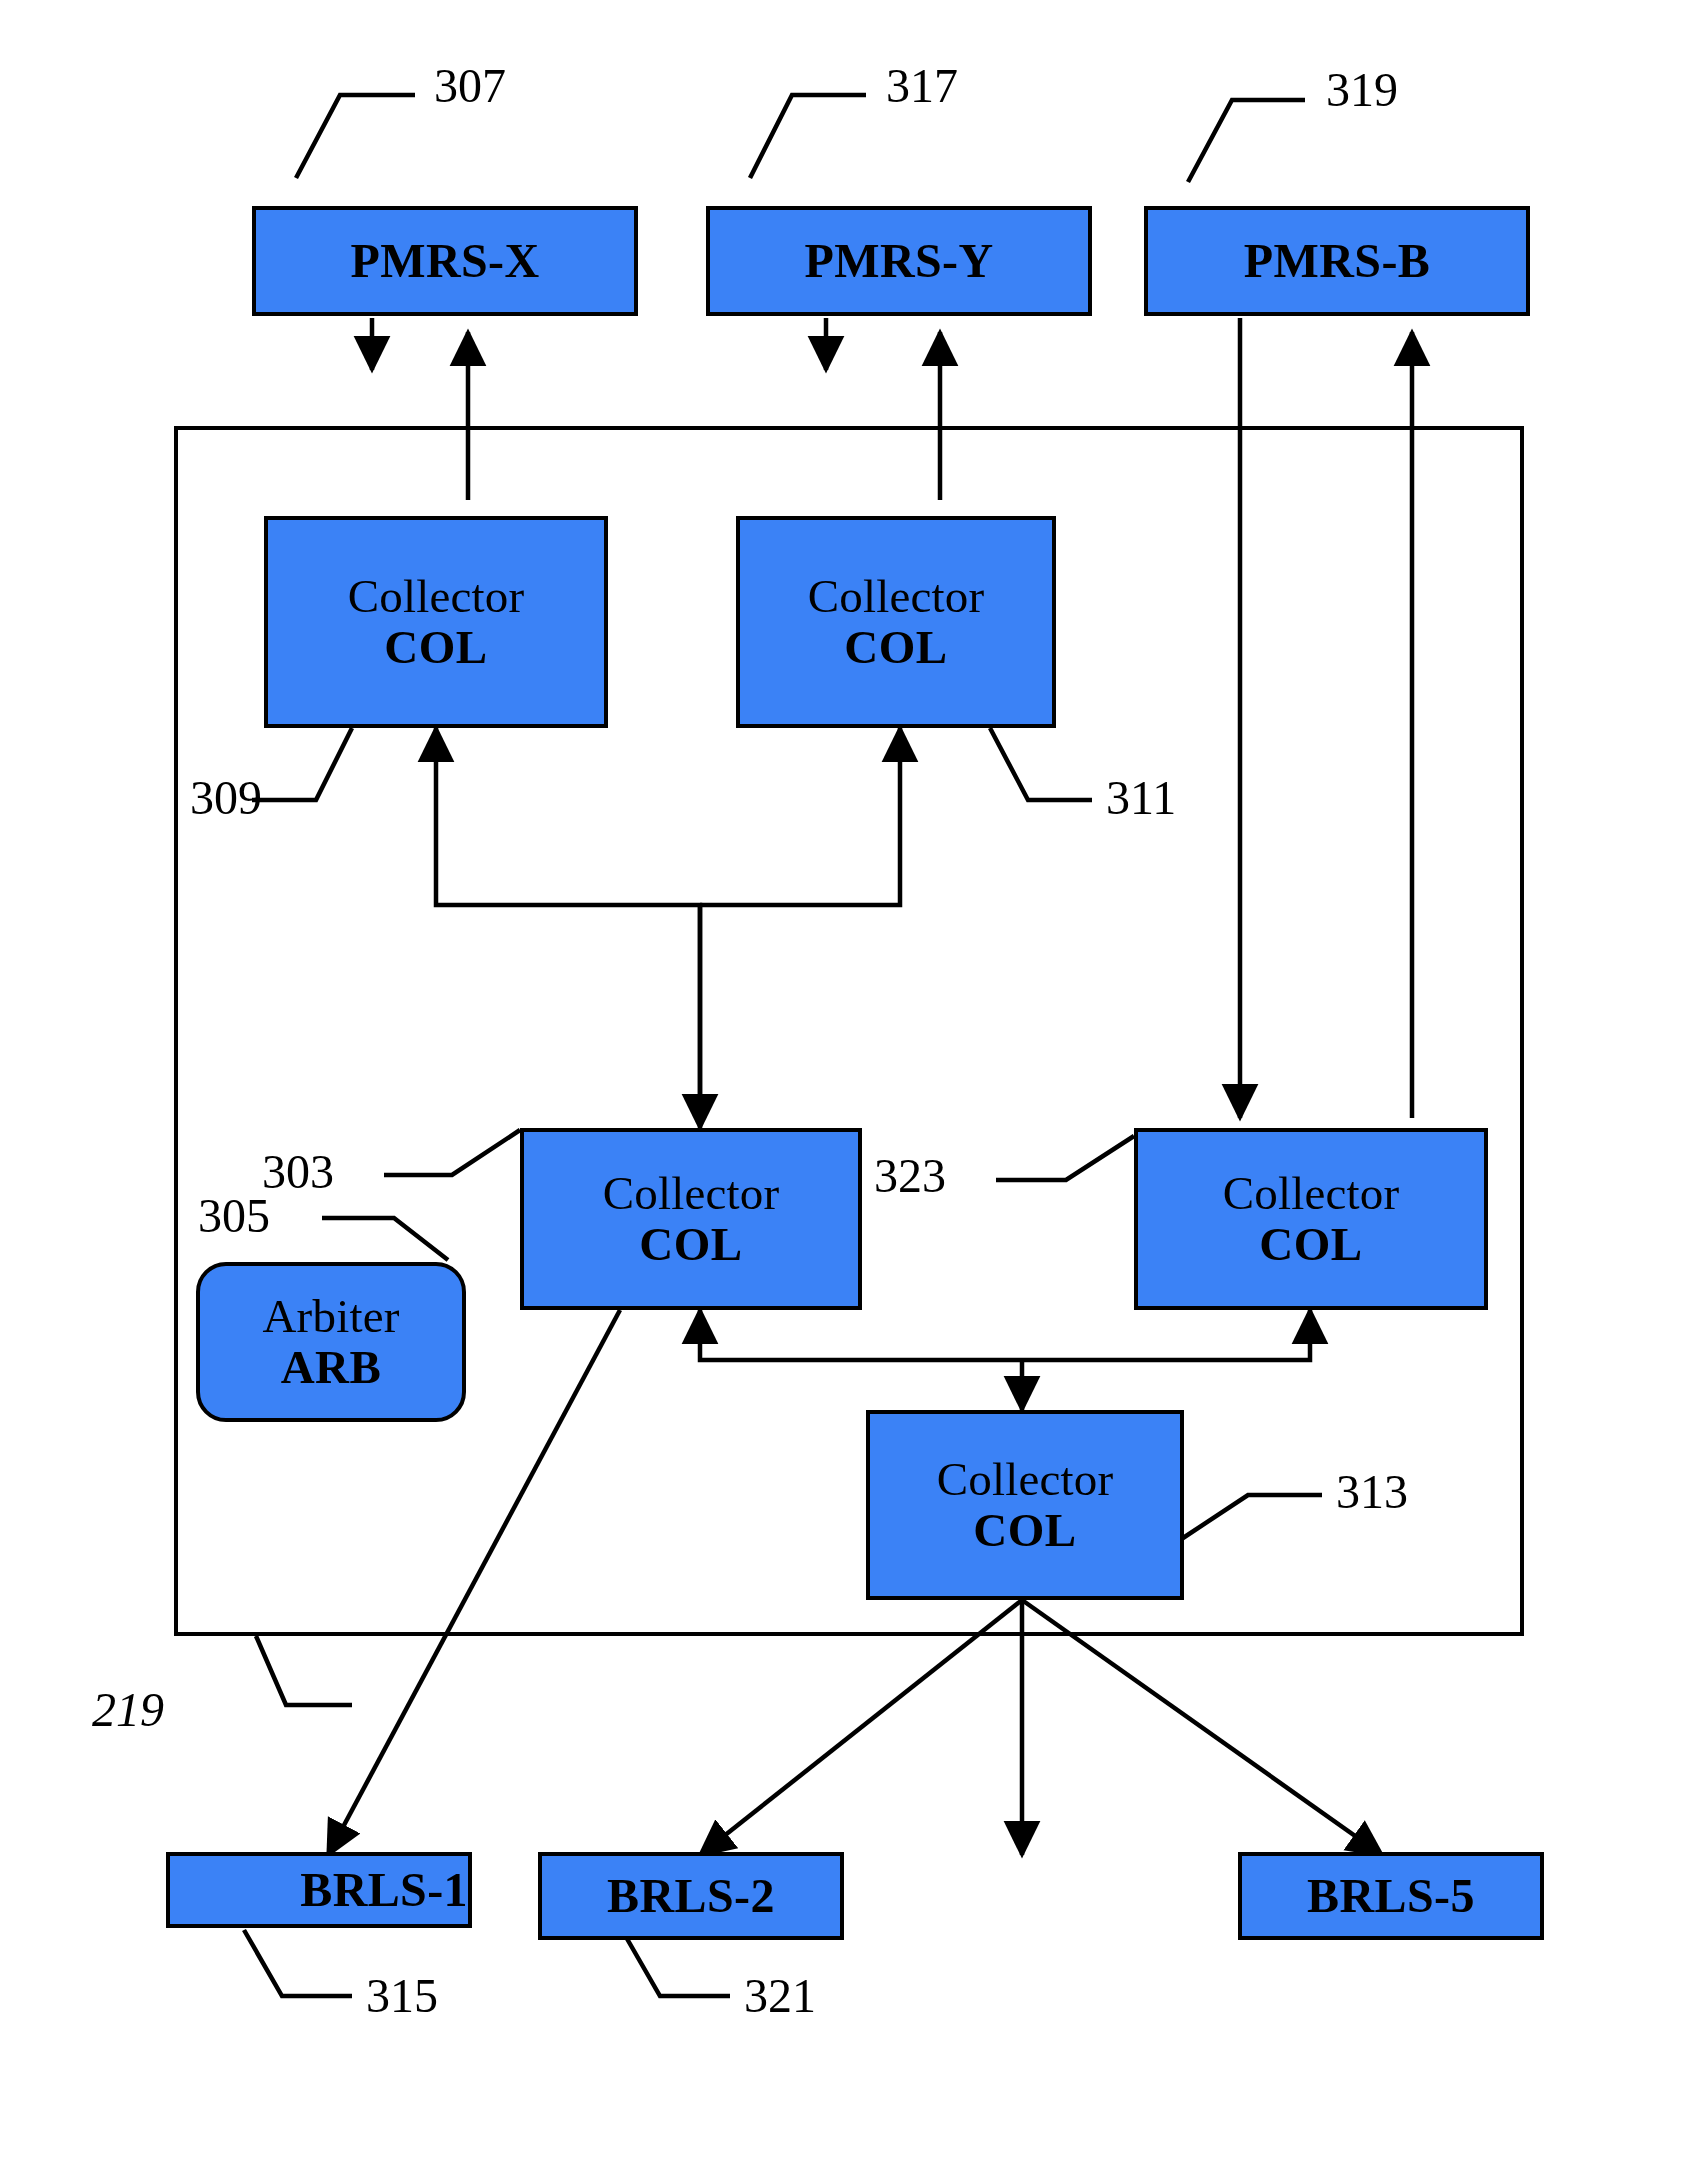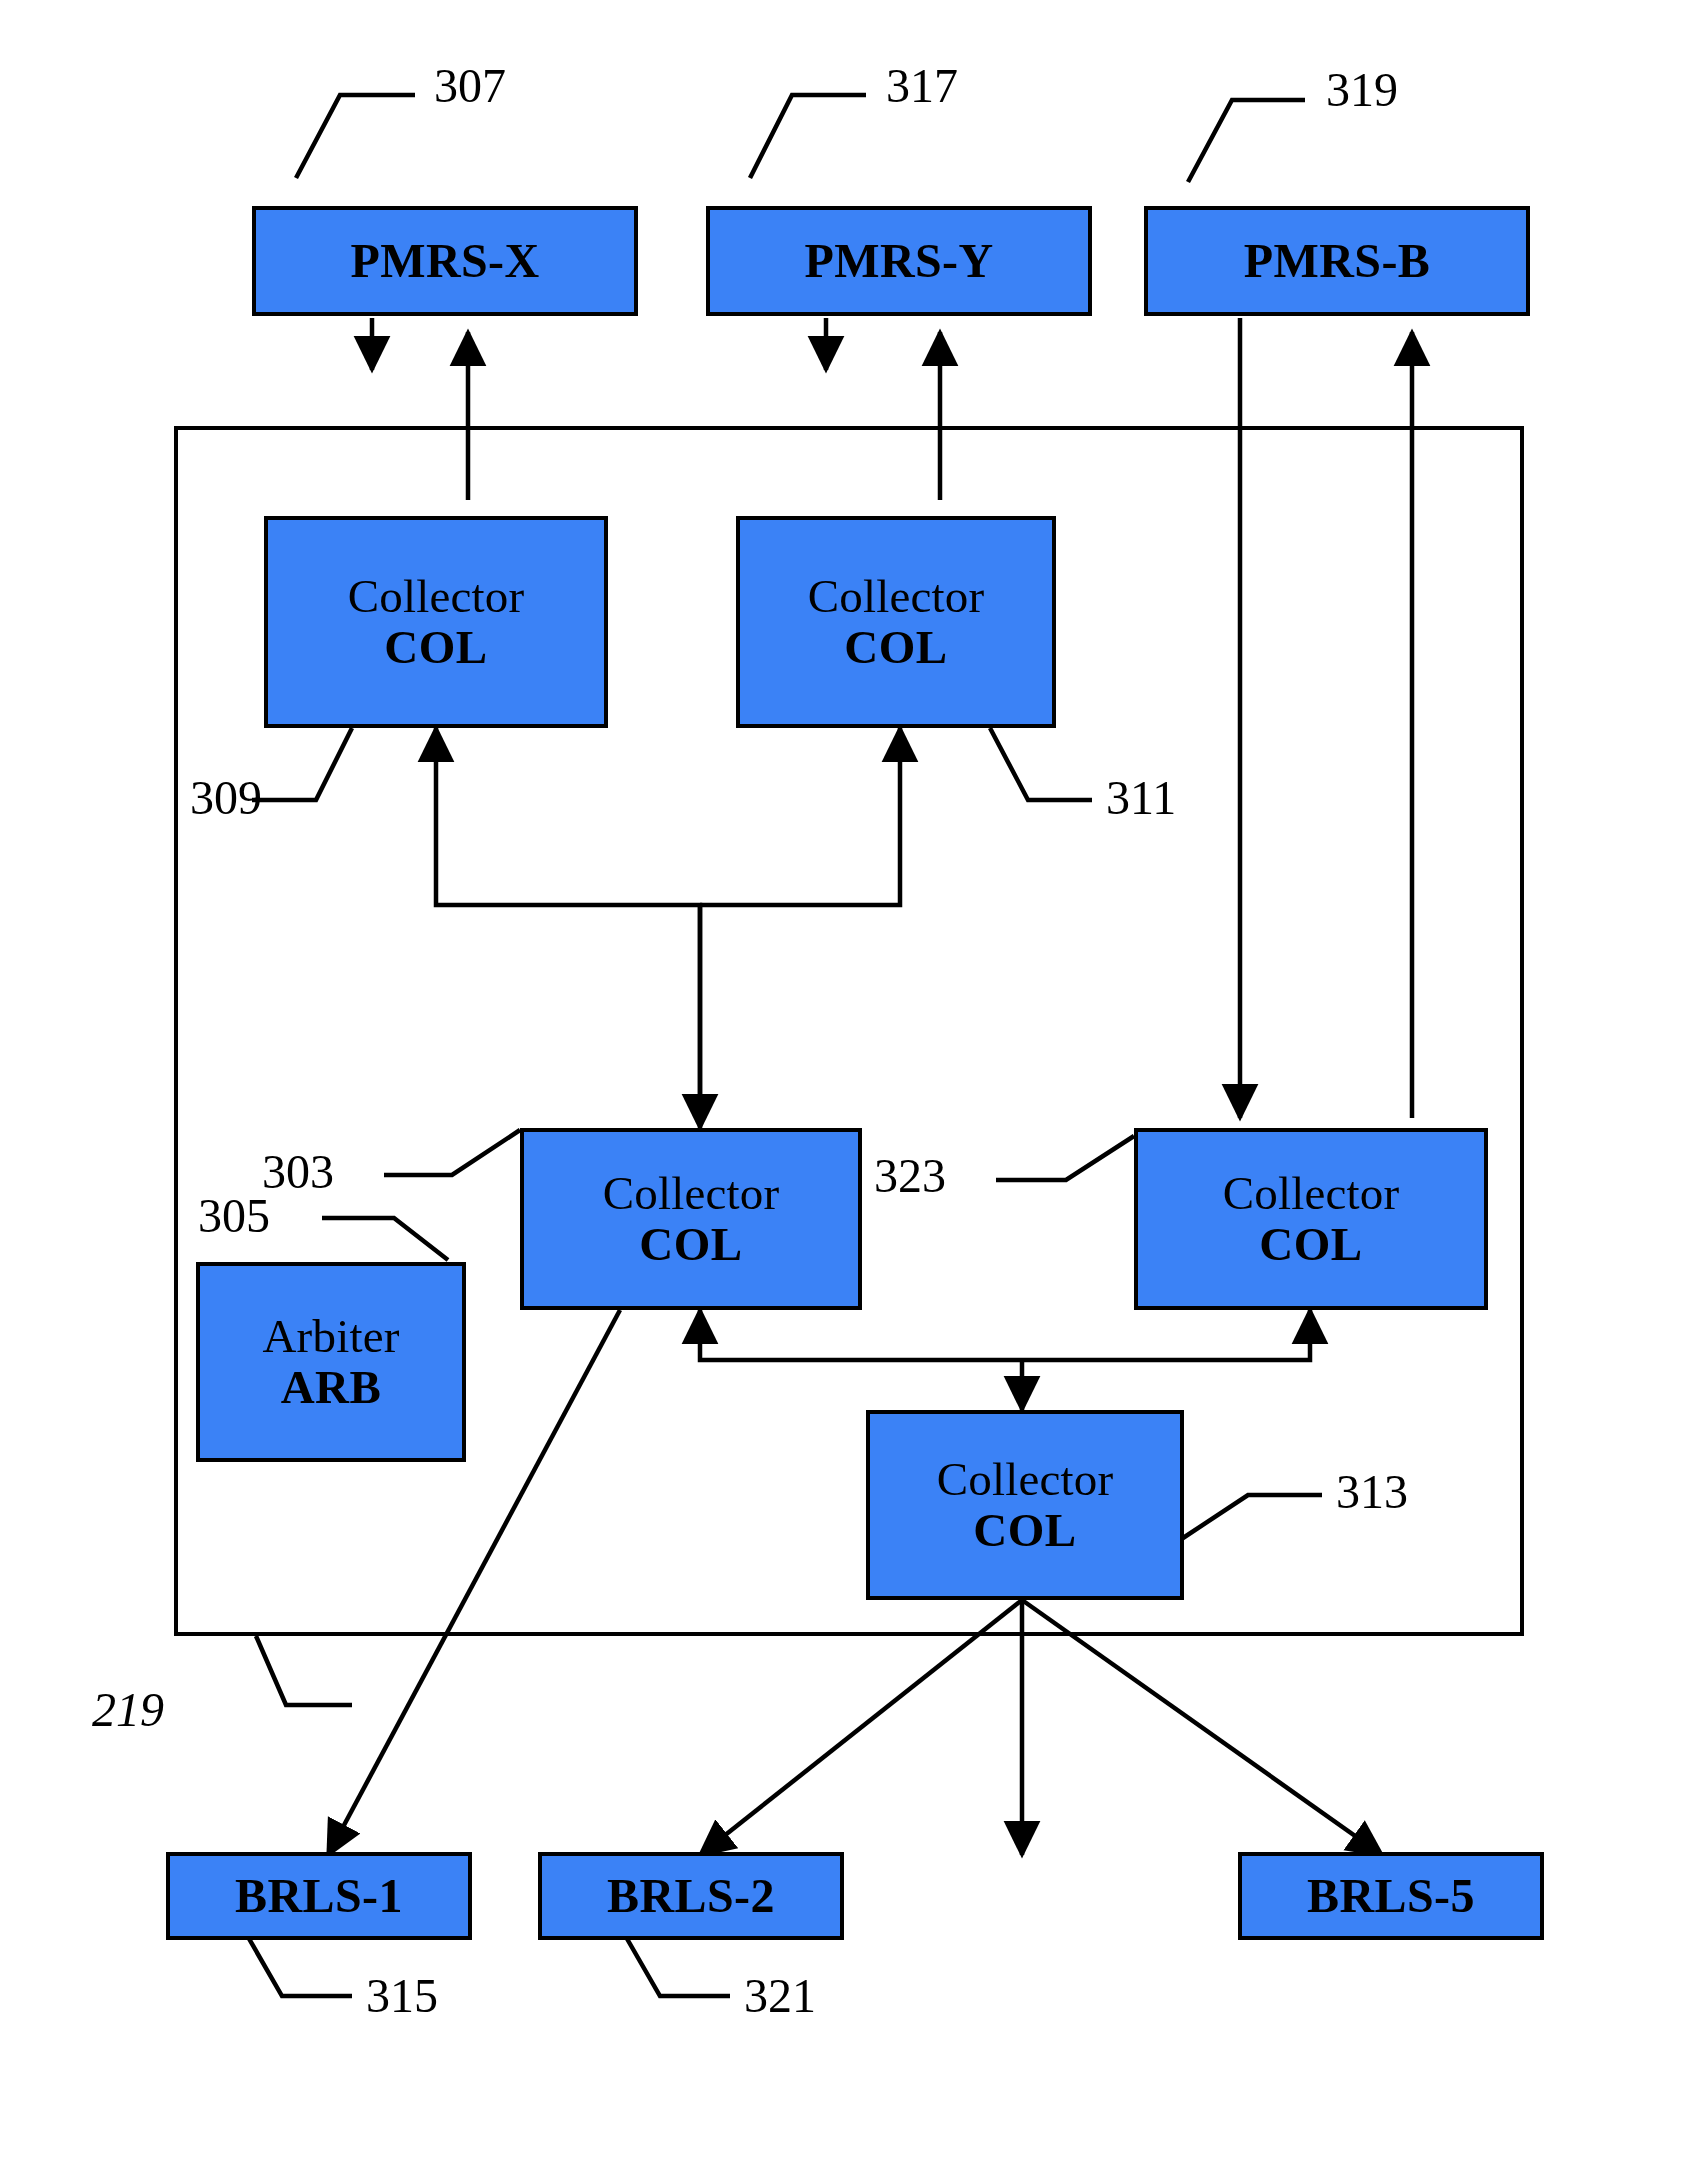--- a/index.html
+++ b/index.html
@@ -163,26 +163,26 @@
   <div class="node-box" style="left:1134px; top:1128px; width:354px; height:182px;">
     <span class="line-reg">Collector</span>
     <span class="line-bold">COL</span>
   </div>
 
   <div class="node-box" style="left:866px; top:1410px; width:318px; height:190px;">
     <span class="line-reg">Collector</span>
     <span class="line-bold">COL</span>
   </div>
 
-  <div class="node-box" style="left:196px; top:1262px; width:270px; height:200px;">
+  <div class="node-box" style="left:196px; top:1262px; width:270px; height:160px;border-radius:30px;">
     <span class="line-reg">Arbiter</span>
     <span class="line-bold">ARB</span>
   </div>
 
-  <div class="node-box" style="left:166px; top:1852px; width:306px; height:88px;">
+  <div class="node-box" style="left:166px; top:1852px; width:306px; height:76px;align-items:flex-end;">
     <span class="single-bold">BRLS-1</span>
   </div>
 
   <div class="node-box" style="left:538px; top:1852px; width:306px; height:88px;">
     <span class="single-bold">BRLS-2</span>
   </div>
 
 
   <div class="node-box" style="left:1238px; top:1852px; width:306px; height:88px;">
     <span class="single-bold">BRLS-5</span>

